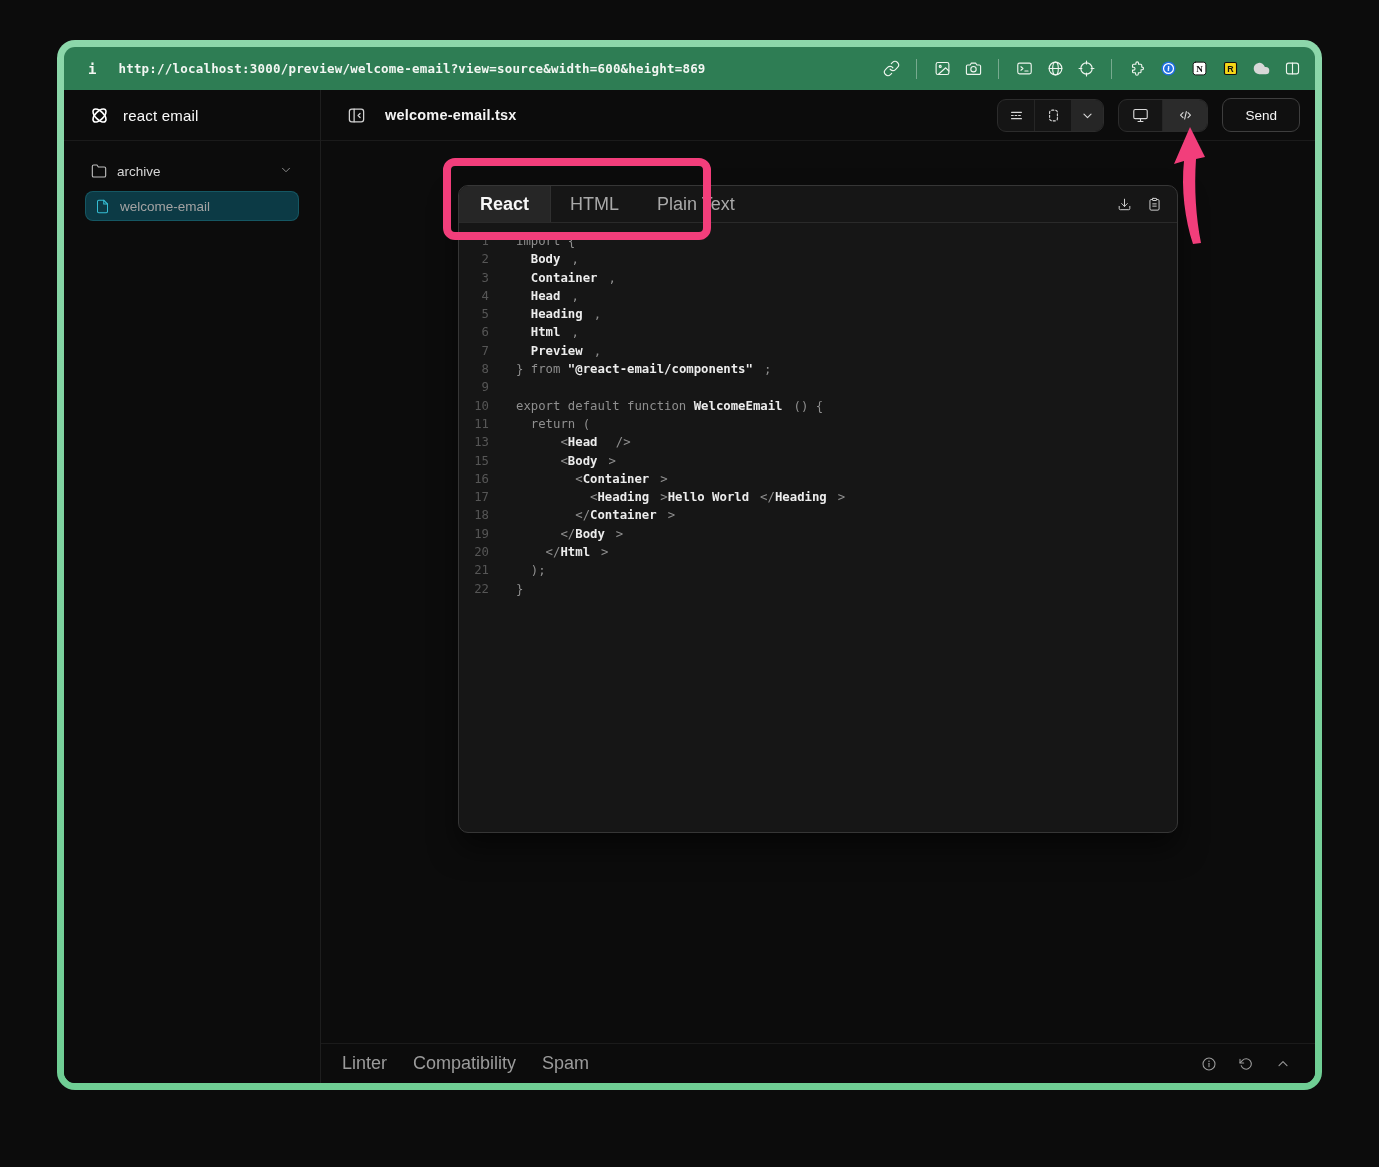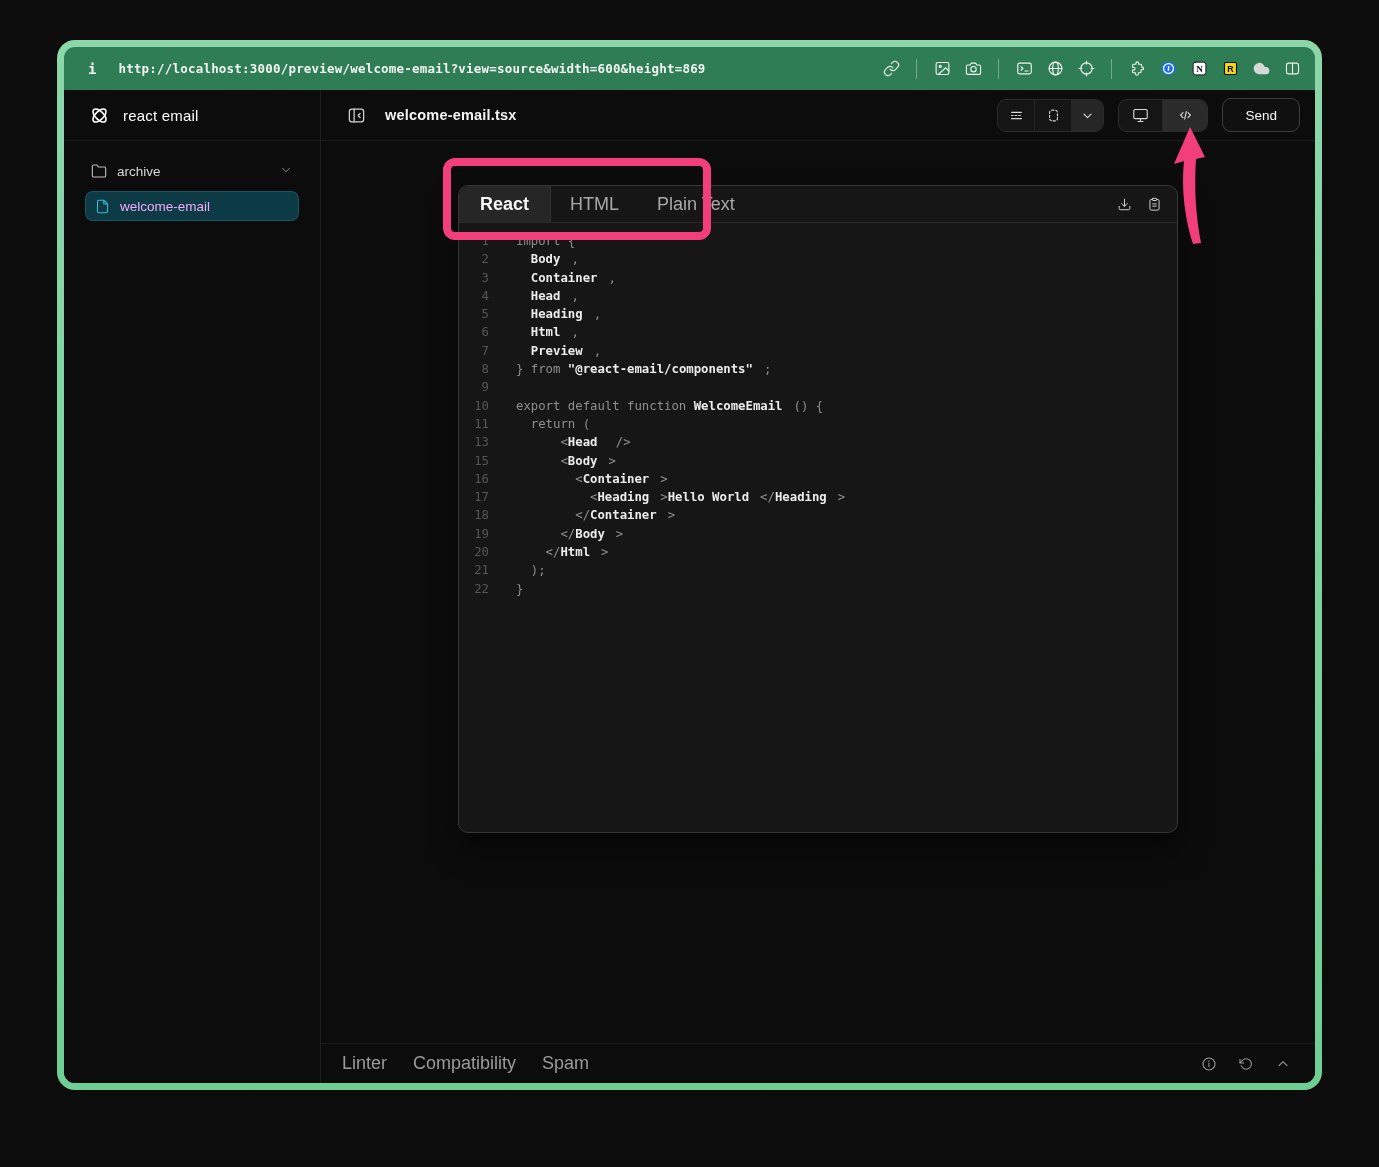--- a/index.html
+++ b/index.html
@@ -32,21 +32,21 @@
   .brand { color:#fbfbfb; font-size:15px; font-weight:500; letter-spacing:.2px; }
   .sb-nav { padding:16px 21px;text-align:center; }
   .folder-row { display:flex; align-items:center; gap:10px; height:28px; padding:0 6px; color:#d6d6d6;
     font-size:13.5px; cursor:pointer; }
   .folder-row svg { width:16px; height:16px; stroke:#bdbdbd; fill:none; stroke-width:1.7;
     stroke-linecap:round; stroke-linejoin:round; }
   .folder-row .chev { margin-left:auto; }
   .folder-row .chev svg { stroke:#8a8a8a; width:14px; height:14px; }
   .file-row { margin-top:6px; height:30px; display:flex; align-items:center; gap:10px; padding:0 9px;
     border-radius:8px; background:#0c3a45; border:1px solid rgba(53,189,210,.22);
-    color:#f0abfc; font-size:13.5px; font-weight:500; cursor:pointer; }
+    color:#a3a3a3; font-size:13.5px; font-weight:500; cursor:pointer; }
   .file-row svg { width:15px; height:15px; stroke:#35bdd2; fill:none; stroke-width:1.7;
     stroke-linecap:round; stroke-linejoin:round; }
 
   
   .main { flex:1; display:flex; flex-direction:column; position:relative; background:#0c0c0c; }
   .main-header { height:51px; display:flex; align-items:center; padding:0 15px 0 22px;
     border-bottom:1px solid #1b1b1b; }
   .panel-toggle { width:26px; height:26px; display:flex; align-items:center; justify-content:center;
     cursor:pointer; margin-right:16px; }
   .panel-toggle svg { width:19px; height:19px; stroke:#d2d2d2; fill:none; stroke-width:1.6;

